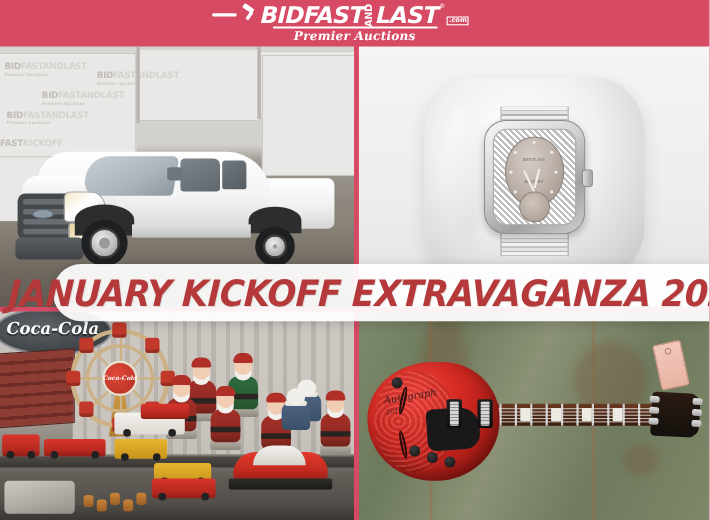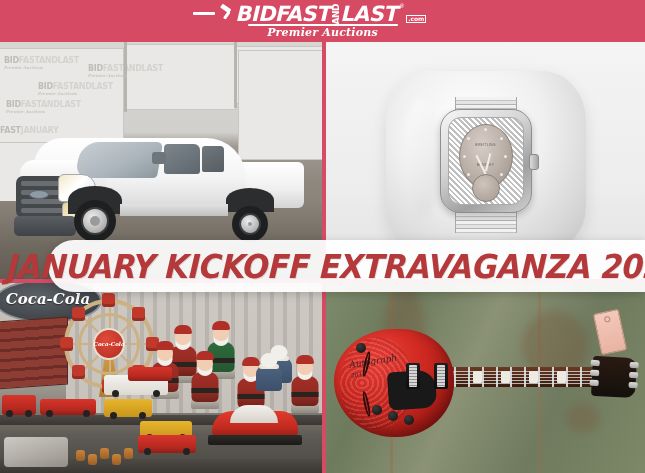--- a/index.html
+++ b/index.html
@@ -933,21 +933,21 @@
         <div class="backdrop-banner bb4"></div>
         <div class="backdrop-banner bb5"></div>
 
         <div class="bb-post" style="left:124px; top:0; height:70px;"></div>
         <div class="bb-post" style="left:234px; top:0; height:66px;"></div>
 
         <div class="ghost-logo" style="left:4px; top:14px;">BID<span style="opacity:.5">FASTANDLAST</span><small>Premier Auctions</small></div>
         <div class="ghost-logo" style="left:88px; top:22px;">BID<span style="opacity:.5">FASTANDLAST</span><small>Premier Auctions</small></div>
         <div class="ghost-logo" style="left:38px; top:40px;">BID<span style="opacity:.5">FASTANDLAST</span><small>Premier Auctions</small></div>
         <div class="ghost-logo" style="left:6px; top:58px;">BID<span style="opacity:.5">FASTANDLAST</span><small>Premier Auctions</small></div>
-        <div class="ghost-logo" style="left:0px; top:84px;">FAST<span style="opacity:.5">JANUARY</span></div>
+        <div class="ghost-logo" style="left:0px; top:84px;">FAST<span style="opacity:.5">KICKOFF</span></div>
 
         <div class="truck-ground"></div>
 
         <div class="truck-body">
           <div class="bed-shell"></div>
           <div class="cab-shell"></div>
           <div class="hood"></div>
           <div class="windshield"></div>
           <div class="door-window"></div>
           <div class="rear-window"></div>

